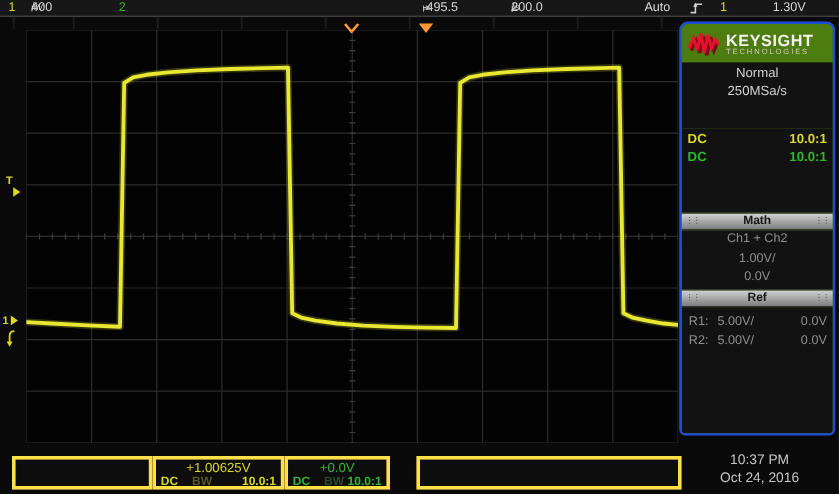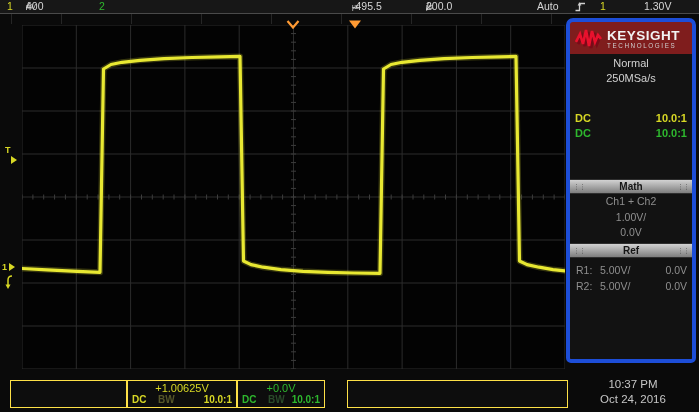--- a/index.html
+++ b/index.html
@@ -18,40 +18,40 @@
   #grid{position:absolute;left:22px;top:25px;width:543px;height:344px;background:#030303;}
   .gl{stroke:#2c2c2c;stroke-width:1;}
   .gt{stroke:#3d3d3d;stroke-width:1;}
   
   .marker-label{position:absolute;font-size:9px;font-weight:bold;color:#d8d825;line-height:9px;}
   .tri-right{position:absolute;width:0;height:0;border-left:6px solid #d8d825;
              border-top:4px solid transparent;border-bottom:4px solid transparent;}
   
   .orange-marker{position:absolute;top:15px;}
   
-  #sidebar{position:absolute;left:566px;top:18px;width:130px;height:345px;background:#7f1d1d;
-           border:4px solid #1d4ed8;border-radius:7px 7px 5px 5px;box-sizing:border-box;
+  #sidebar{position:absolute;left:566px;top:18px;width:130px;height:345px;background:#4d7c0f;
+           border:2px solid #1d4ed8;border-radius:7px 7px 5px 5px;box-sizing:border-box;
            display:flex;flex-direction:column;overflow:hidden;}
   #logo{height:32px;display:flex;align-items:center;padding:2px 5px 0 5px;box-sizing:border-box;}
   #logo-text{margin-left:4px;text-align:left;}
   #brand-name{color:#f2f2f2;font-weight:bold;font-size:13.5px;letter-spacing:0.5px;line-height:13px;}
   #brand-sub{color:#cfcfcf;font-size:6.3px;letter-spacing:1.6px;line-height:7px;}
   .sec-h{height:13px;flex:0 0 13px;background:linear-gradient(#d2d2d2,#7d7d7d);color:#161616;
          font-weight:bold;font-size:10px;line-height:13px;text-align:center;position:relative;
          border-top:1px solid #2e2e2e;border-bottom:1px solid #2e2e2e;}
   .grip{position:absolute;top:0;font-size:7px;line-height:13px;color:#4f4f4f;letter-spacing:-1px;font-weight:normal;}
   .grip.gl-l{left:3px;} .grip.gl-r{right:3px;}
   .sec-c{background:#121212;}
   .acq-line{text-align:center;color:#d2d2d2;font-size:11px;line-height:15px;margin-top:2px;}
   .ch-row{display:flex;justify-content:space-between;padding:0 5px;font-size:11px;font-weight:bold;line-height:15px;}
   .math-line{text-align:center;color:#8f8f8f;font-size:10.5px;line-height:15.5px;}
   .ref-row{position:relative;height:16px;font-size:10.5px;color:#8f8f8f;line-height:16px;}
   .ref-label{position:absolute;left:6px;} .ref-scale{position:absolute;left:30px;} .ref-off{position:absolute;right:5px;}
   
-  .bbox{position:absolute;top:380px;height:28px;border:1px solid #fde047;background:#0d0d0d;box-sizing:border-box;}
+  .bbox{position:absolute;top:380px;height:28px;border:3px solid #fde047;background:#0d0d0d;box-sizing:border-box;}
   .bb-val{height:13px;text-align:center;font-size:11px;line-height:14px;}
   .bb-row2{position:relative;height:12px;font-size:10px;font-weight:bold;line-height:12px;}
   .bb-coup{position:absolute;left:4px;} .bb-bw{position:absolute;left:30px;} .bb-probe{position:absolute;right:4px;}
   .dim-y{color:#56562a;} .dim-g{color:#2a4a2a;}
   #clock{position:absolute;left:570px;top:377px;width:126px;text-align:center;color:#c6c6c6;}
   #clock div{font-size:11.5px;line-height:15px;}
 </style>
 </head>
 <body>
 

